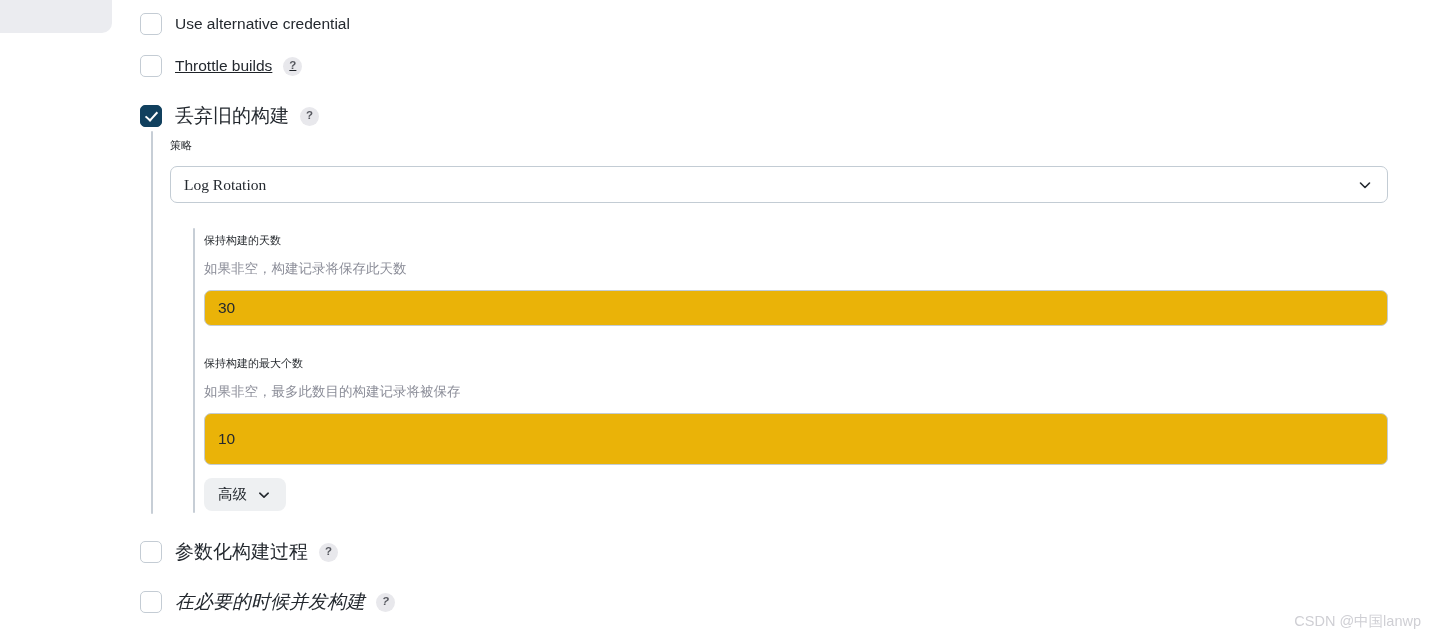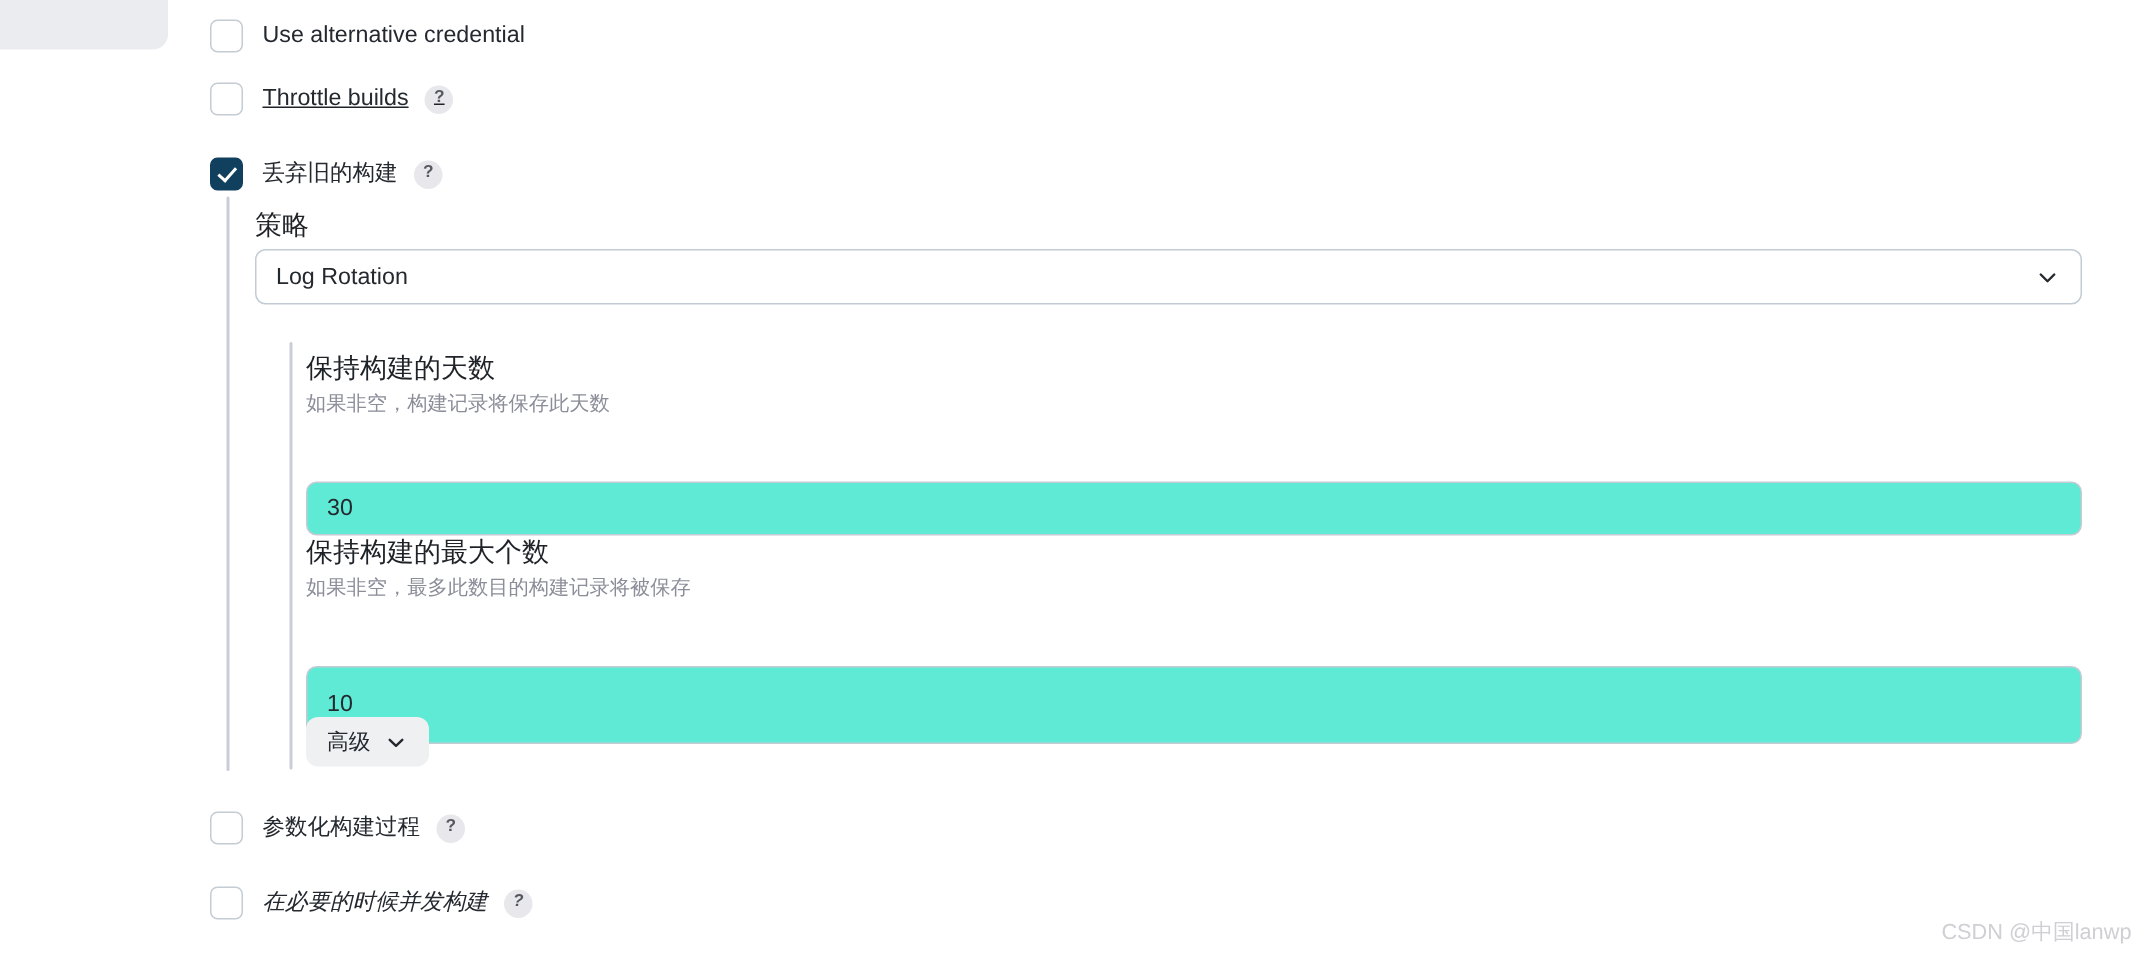--- a/index.html
+++ b/index.html
@@ -60,21 +60,21 @@
     border-width: 0 2.2px 2.2px 0;
     transform: rotate(42deg);
   }
   .cb-label {
     margin-left: 13px;
     font-size: 15.5px;
     line-height: 22px;
     color: #24292f;
     white-space: nowrap;
   }
-  .cb-label.cjk { font-size: 15px; }
+  .cb-label.cjk { font-size: 19px; }
 
   .help {
     margin-left: 11px;
     width: 19px;
     height: 19px;
     border-radius: 50%;
     background: #e8e8ec;
     color: #56585f;
     font-size: 11.5px;
     font-weight: bold;
@@ -89,21 +89,21 @@
   .rail {
     position: absolute;
     width: 2px;
     background: #c7ced6;
     border-radius: 1px;
   }
 
   
   .field-label {
     position: absolute;
-    font-size: 18px;
+    font-size: 11px;
     color: #1f2328;
     white-space: nowrap;
   }
   .field-desc {
     position: absolute;
     font-size: 13.5px;
     color: #8b8d98;
     white-space: nowrap;
   }
 
@@ -128,25 +128,24 @@
     height: 16px;
     display: block;
   }
 
   
   .text-input {
     position: absolute;
     box-sizing: border-box;
     border: 1.4px solid #c3ccd4;
     border-radius: 7px;
-    background: #5eead4;
+    background: #eab308;
     display: flex;
     align-items: center;
     padding: 0 13px;
-    margin-top: 31px;
   }
   .text-input .val {
     font-size: 15.5px;
     color: #24292f;
   }
 
   
   .adv-btn {
     position: absolute;
     box-sizing: border-box;
@@ -196,21 +195,21 @@
   <span class="cb checked"></span>
   <span class="cb-label cjk">丢弃旧的构建</span>
   <span class="help">?</span>
 </div>
 
 <div class="rail" style="left:151px; top:131px; height:383px;"></div>
 <div class="rail" style="left:193px; top:228px; height:285px;"></div>
 
 <div class="field-label" style="left:170px; top:138px;">策略</div>
 
-<div class="select-box" style="left:170px; top:166px; width:1218px; height:37px;">
+<div class="select-box" style="left:170px; top:166px; width:1218px; height:37px;font-family:Liberation Serif, serif;">
   <span class="select-value">Log Rotation</span>
   <span>
     <svg class="chev" viewBox="0 0 16 16" fill="none" aria-hidden="true">
       <path d="M3.5 6 L8 10.5 L12.5 6" stroke="#24292f" stroke-width="1.6" stroke-linecap="round" stroke-linejoin="round"></path>
     </svg>
   </span>
 </div>
 
 <div class="field-label" style="left:204px; top:233px;text-align:right;">保持构建的天数</div>
 <div class="field-desc" style="left:204px; top:260px;">如果非空，构建记录将保存此天数</div>

